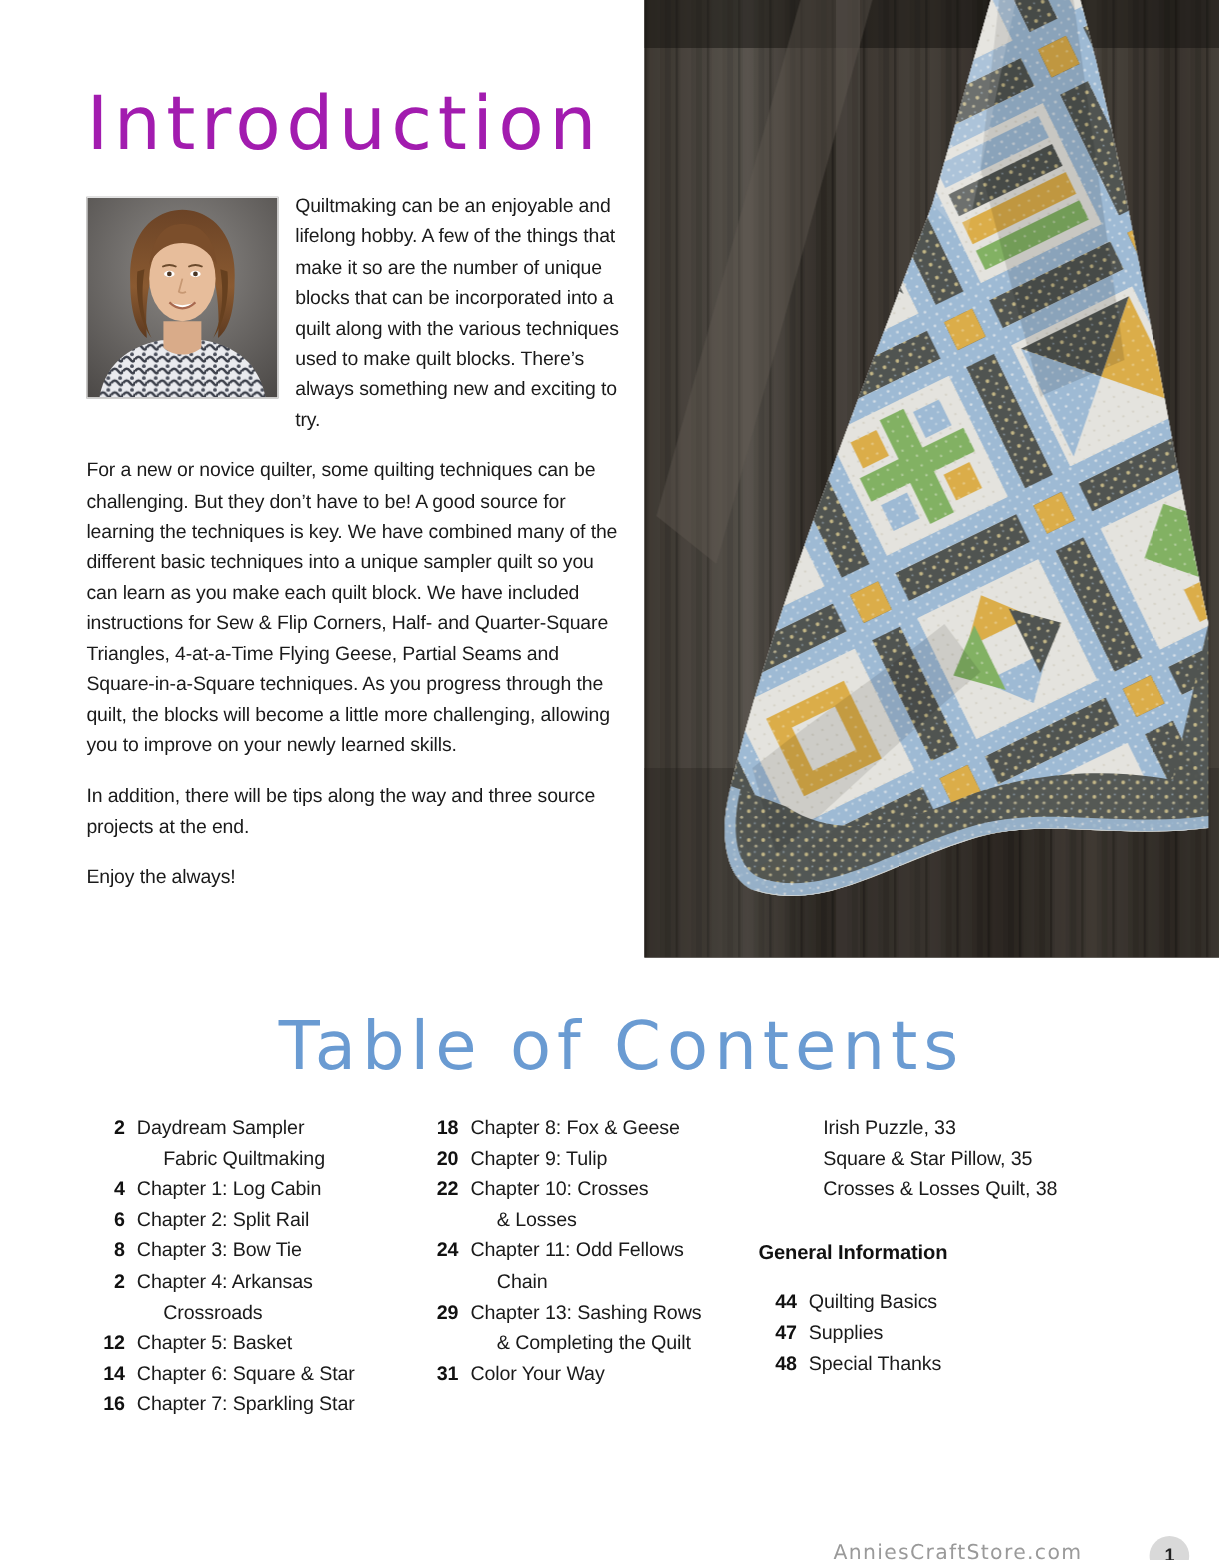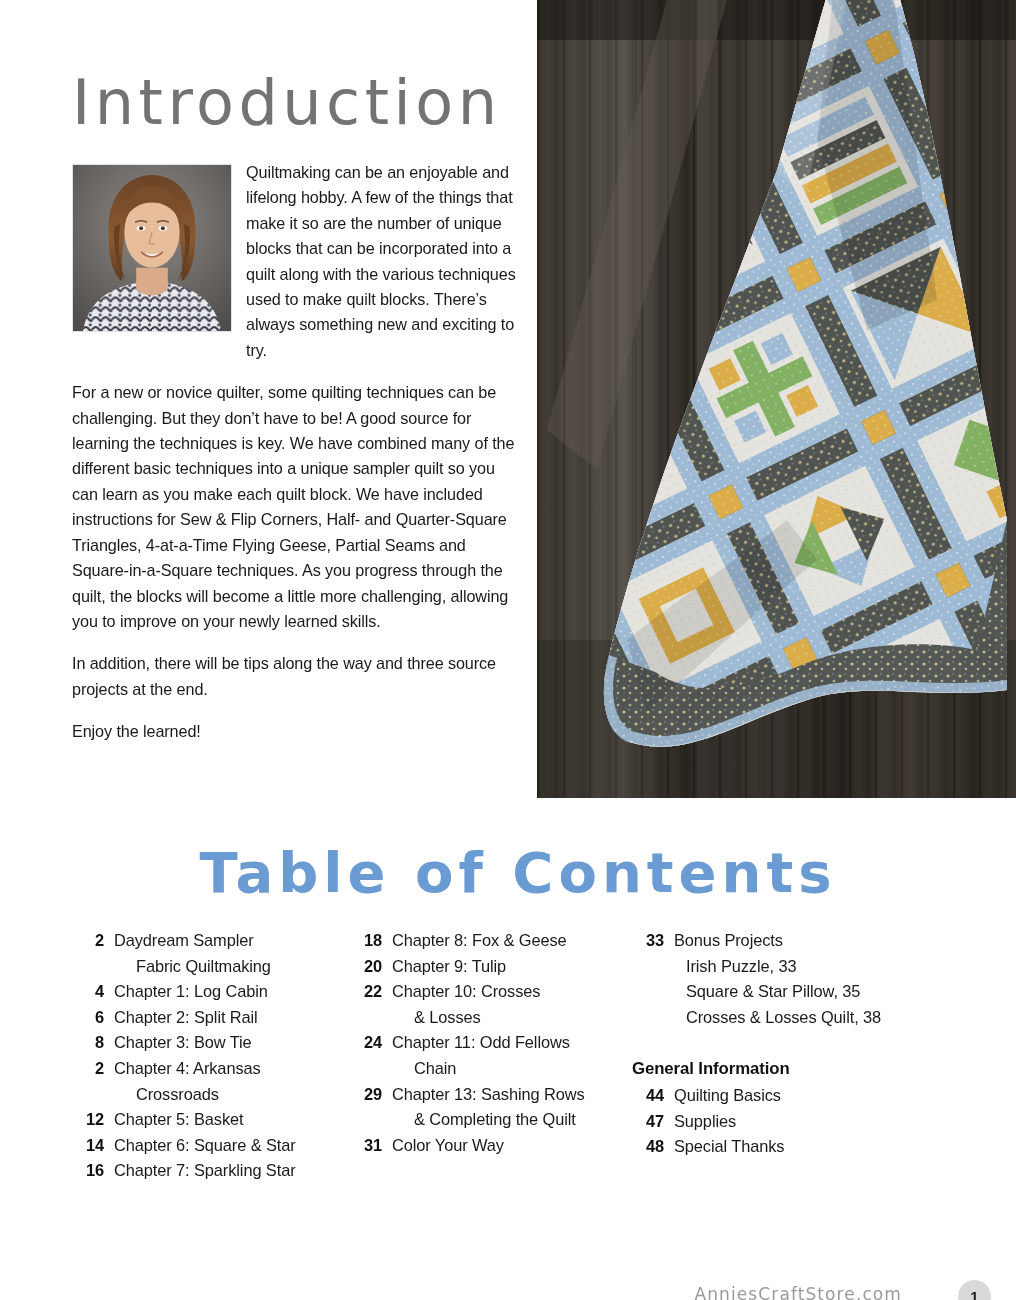--- a/index.html
+++ b/index.html
@@ -29,21 +29,21 @@
   
   #intro-block {
     position: absolute;
     left: 72px;
     top: 72px;
     width: 452px;
   }
   #intro-title {
     font-size: 62px;
     font-weight: 400;
-    color: #737373;
+    color: #a21caf;
     letter-spacing: 4.5px;
     line-height: 1.0;
     margin: 0 0 26px 0;
     font-family: "DejaVu Sans", sans-serif;
   }
   #author-photo {
     float: left;
     width: 160px;
     height: 168px;
     margin: 4px 14px 6px 0;
@@ -63,21 +63,21 @@
   .para:last-child { margin-bottom: 0; }
 
   
   #toc-title {
     position: absolute;
     left: 0;
     top: 845px;
     width: 1016px;
     text-align: center;
     font-size: 56px;
-    font-weight: 700;
+    font-weight: 400;
     color: #6a9bd2;
     letter-spacing: 5px;
     line-height: 1;
     margin: 0;
     font-family: "DejaVu Sans", sans-serif;
     padding-left: 20px;
   }
 
   #toc-columns {
     position: absolute;
@@ -114,21 +114,21 @@
   .toc-row.cont .toc-label { padding-left: 32px; }
   .toc-row.sub .toc-num { visibility: hidden; }
   .toc-row.sub .toc-label { padding-left: 22px; }
 
   .toc-section-head {
     font-size: 16.8px;
     line-height: 25.6px;
     font-weight: bold;
     color: #111111;
     margin-top: 26px;
-    margin-bottom: 1px;
+    margin-bottom: 17px;
     letter-spacing: -0.1px;
   }
 
   
   #footer {
     position: absolute;
     left: 0;
     top: 1232px;
     width: 1016px;
     height: 40px;
@@ -444,21 +444,21 @@
 
       <path d="M80 68 L77 79 Q80 81 83 79" stroke="#c79873" stroke-width="1.5" fill="none"></path>
       <path d="M69 88 Q80 97 91 88 Q80 93 69 88 Z" fill="#ffffff"></path>
       <path d="M69 88 Q80 98 91 88" stroke="#a8694f" stroke-width="1.8" fill="none"></path>
     </svg>
   </div>
 
   <p class="para">Quiltmaking can be an enjoyable and lifelong hobby. A few of the things that make it so are the number of unique blocks that can be incorporated into a quilt along with the various techniques used to make quilt blocks. There’s always something new and exciting to try.</p>
   <p class="para">For a new or novice quilter, some quilting techniques can be challenging. But they don’t have to be! A good source for learning the techniques is key. We have combined many of the different basic techniques into a unique sampler quilt so you can learn as you make each quilt block. We have included instructions for Sew &amp; Flip Corners, Half- and Quarter-Square Triangles, 4-at-a-Time Flying Geese, Partial Seams and Square-in-a-Square techniques. As you progress through the quilt, the blocks will become a little more challenging, allowing you to improve on your newly learned skills.</p>
   <p class="para">In addition, there will be tips along the way and three source projects at the end.</p>
-  <p class="para">Enjoy the learned!</p>
+  <p class="para">Enjoy the always!</p>
 </div>
 
 <h2 id="toc-title">Table of Contents</h2>
 
 <div id="toc-columns">
   <div class="toc-col" id="toc-col-1">
       <div class="toc-row">
         <span class="toc-num">2</span>
         <span class="toc-label">Daydream Sampler</span>
       </div>
@@ -531,24 +531,20 @@
       <div class="toc-row cont">
         <span class="toc-num">0</span>
         <span class="toc-label">&amp; Completing the Quilt</span>
       </div>
       <div class="toc-row">
         <span class="toc-num">31</span>
         <span class="toc-label">Color Your Way</span>
       </div>
     </div>
   <div class="toc-col" id="toc-col-3">
-      <div class="toc-row">
-        <span class="toc-num">33</span>
-        <span class="toc-label">Bonus Projects</span>
-      </div>
       <div class="toc-row sub">
         <span class="toc-num">0</span>
         <span class="toc-label">Irish Puzzle, 33</span>
       </div>
       <div class="toc-row sub">
         <span class="toc-num">0</span>
         <span class="toc-label">Square &amp; Star Pillow, 35</span>
       </div>
       <div class="toc-row sub">
         <span class="toc-num">0</span>

